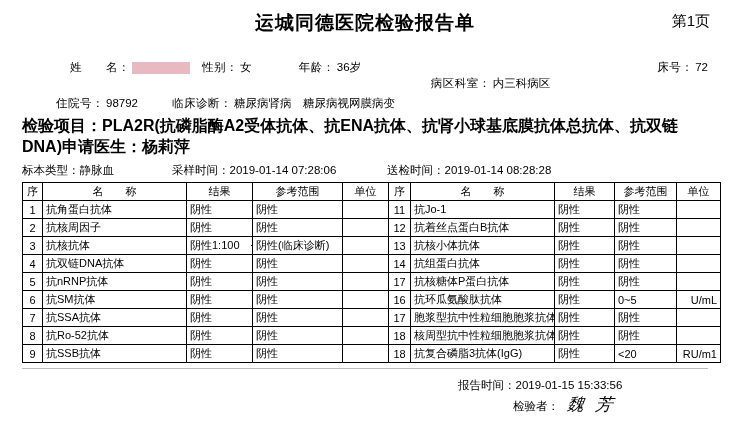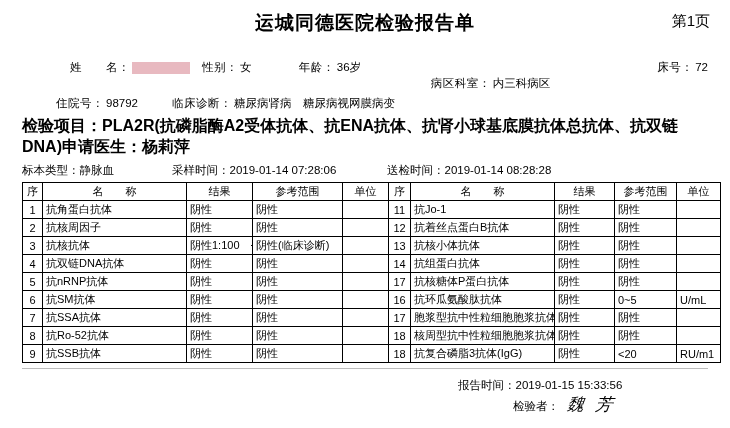--- a/index.html
+++ b/index.html
@@ -104,21 +104,21 @@
   }
   .col-idx   { width: 20px;  text-align: center; }
   .col-name  { width: 144px; text-align: left; }
   .col-res   { width: 66px;  text-align: left; }
   .col-ref   { width: 90px;  text-align: left; }
   .col-unit  { width: 46px;  text-align: center; }
   .col-idx2  { width: 22px;  text-align: center; }
   .col-name2 { width: 144px; text-align: left; }
   .col-res2  { width: 60px;  text-align: left; }
   .col-ref2  { width: 62px;  text-align: left; }
-  .col-unit2 { width: 44px;  text-align: left; }
+  .col-unit2 { width: 44px;  text-align: right; }
 
   .footer {
     position: absolute;
     left: 22px;
     right: 22px;
     top: 378px;
     font-size: 11.5px;
     display: flex;
     align-items: flex-end;
     flex-direction: column;

